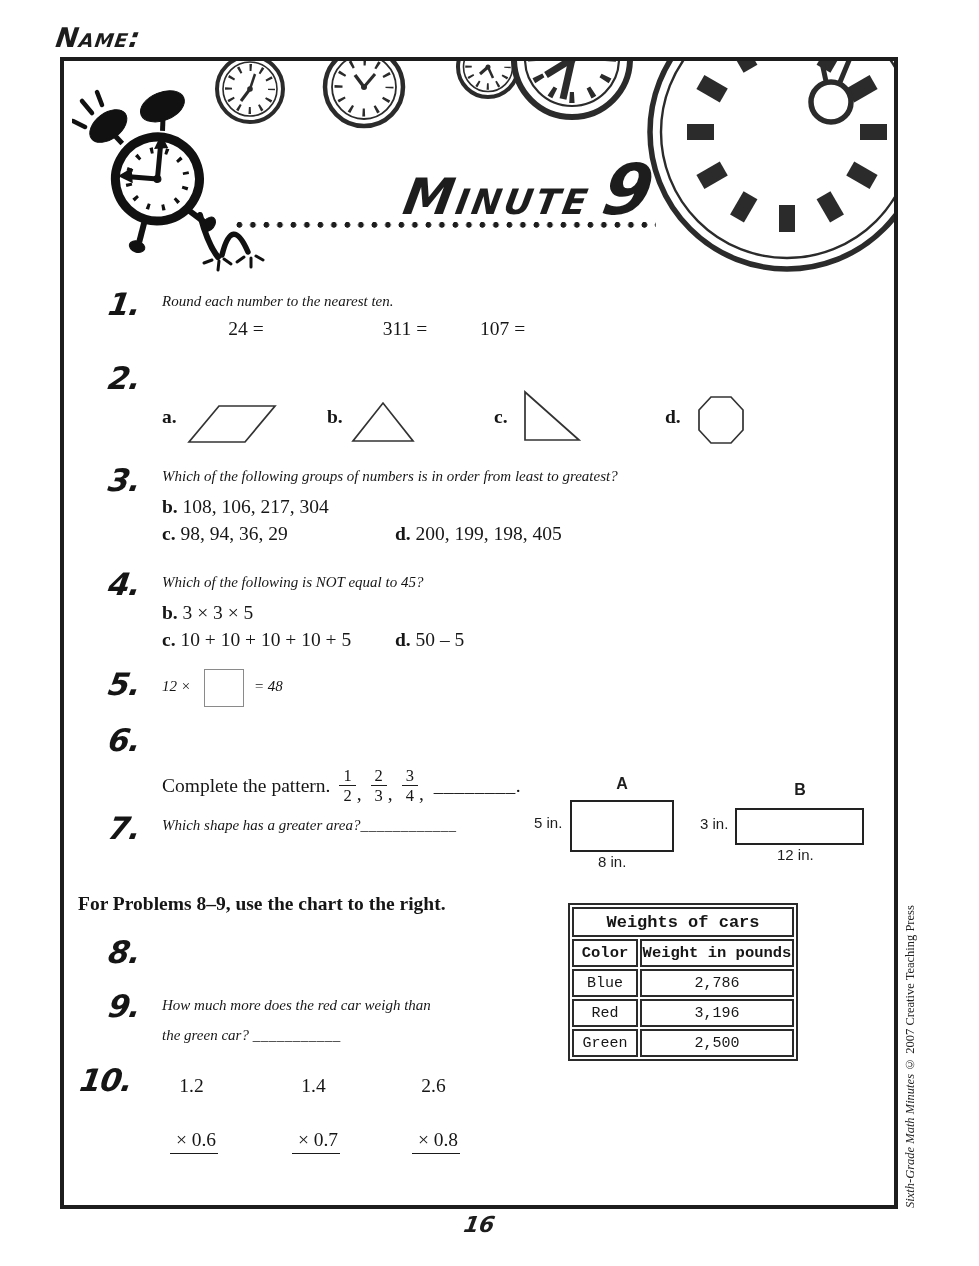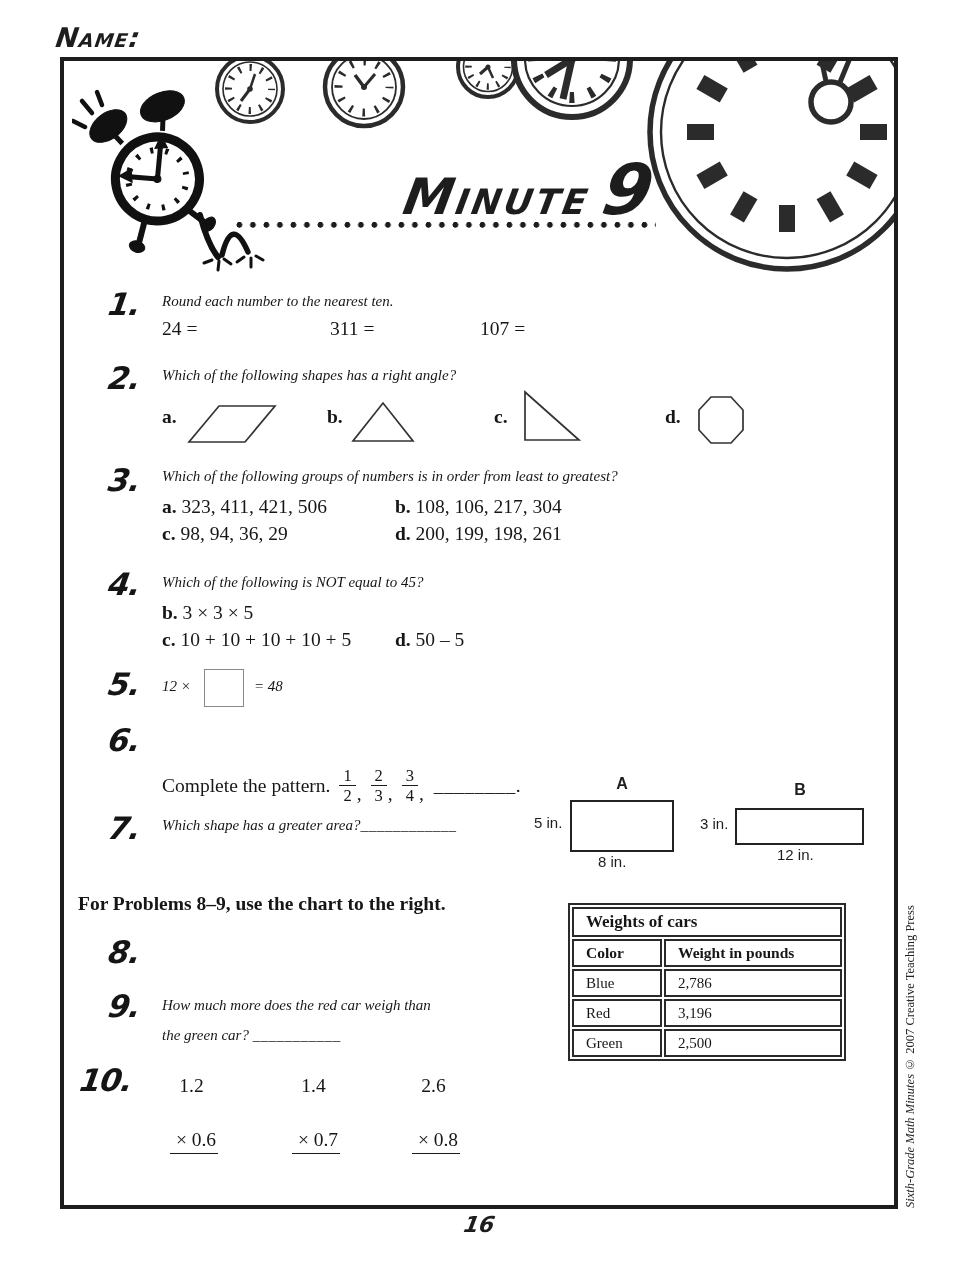--- a/index.html
+++ b/index.html
@@ -26,21 +26,21 @@
   #dotted-divider{left:172px;top:160px;width:420px;height:8px;
      background-image:radial-gradient(circle at 3.4px 3.8px,#1d1d1d 2.6px,transparent 3.2px);
      background-size:13.5px 8px;background-repeat:repeat-x;}
 
   .pnum{font-family:"DejaVu Sans",sans-serif;font-weight:bold;font-style:italic;
         font-size:31px;line-height:1;transform:skewX(-9deg);letter-spacing:-1px;
         left:18px;width:58px;text-align:right;color:#151515;}
   .ptext{left:98px;font-size:15px;font-style:italic;}
   .blank{letter-spacing:0.5px;}
 
-  .items-row{left:98px;display:flex;font-size:19.5px;}
+  .items-row{left:98px;display:flex;font-size:19.5px;text-align:center;}
   .items-row span:nth-child(1){width:168px;}
   .items-row span:nth-child(2){width:150px;}
 
   .optgrid{left:98px;width:620px;font-size:19.5px;}
   .optrow{display:flex;height:27px;}
   .optrow .cell{width:233px;}
   .optrow .cell:last-child{width:auto;}
 
   .shape-letter{font-size:19.5px;font-weight:bold;}
 
@@ -56,21 +56,21 @@
 
   .dim-label{font-family:"Liberation Sans",sans-serif;font-size:15px;color:#1d1d1d;}
   .shape-name{font-family:"Liberation Sans",sans-serif;font-size:16px;font-weight:bold;color:#1d1d1d;}
   .area-rect{border:2.3px solid #222;background:#fff;}
 
   #section-note{left:14px;top:832px;font-size:19.5px;font-weight:bold;}
 
   #weights-table{left:504px;top:842px;border-collapse:separate;border-spacing:2.5px;
       border:2.5px solid #2a2a2a;background:#fff;}
   #weights-table th,#weights-table td{border:2px solid #2a2a2a;
-      font-family:Liberation Serif, serif;text-align:left;padding:0 12px;}
+      font-family:Liberation Mono, monospace;text-align:center;padding:0 0;}
   #weights-table .t-title{font-size:17px;font-weight:bold;height:26px;}
   #weights-table .t-head{font-size:15.5px;font-weight:bold;height:24px;}
   #weights-table td{font-size:15px;height:24px;font-weight:normal;}
   #weights-table .col-color{width:62px;}
   #weights-table .col-weight{width:150px;margin-top:32px;}
 
   .mulcol{width:68px;text-align:center;font-size:19.5px;}
   .multop{padding-right:5px;}
   .mulbot{display:inline-block;border-bottom:1.7px solid #1a1a1a;padding:0 2px 2px 6px;margin-top:32px;}
 
@@ -197,21 +197,20 @@
 
   <div class="pnum" style="top:228px">1.</div>
   <div class="ptext" style="top:232px">Round each number to the nearest ten.</div>
   <div class="items-row" style="top:257px">
     <span>24 =</span>
     <span>311 =</span>
     <span>107 =</span>
   </div>
 
   <div class="pnum" style="top:302px">2.</div>
-  <div class="ptext" style="top:306px">Which of the following shapes has a right angle?</div>
   <span class="abs shape-letter" style="left:98px;top:345px">a.</span>
   <svg class="abs" style="left:122px;top:342px" width="92" height="42" viewBox="0 0 92 42">
     <polygon points="3,39 59,39 89,3 33,3" fill="none" stroke="#333" stroke-width="1.7"></polygon>
   </svg>
   <span class="abs shape-letter" style="left:263px;top:345px">b.</span>
   <svg class="abs" style="left:287px;top:338px" width="64" height="44" viewBox="0 0 64 44">
     <polygon points="2,42 62,42 32,4" fill="none" stroke="#333" stroke-width="1.7"></polygon>
   </svg>
   <span class="abs shape-letter" style="left:430px;top:345px">c.</span>
   <svg class="abs" style="left:458px;top:328px" width="60" height="54" viewBox="0 0 60 54">
@@ -219,26 +218,25 @@
   </svg>
   <span class="abs shape-letter" style="left:601px;top:345px">d.</span>
   <svg class="abs" style="left:633px;top:334px" width="48" height="50" viewBox="0 0 48 50">
     <polygon points="14,2 34,2 46,15 46,35 34,48 14,48 2,35 2,15" fill="none" stroke="#333" stroke-width="1.7"></polygon>
   </svg>
 
   <div class="pnum" style="top:404px">3.</div>
   <div class="ptext" style="top:407px">Which of the following groups of numbers is in order from least to greatest?</div>
   <div class="abs optgrid" style="top:435px">
     <div class="optrow">
-      <div class="cell"><b>a.</b> <span>323, 411, 421, 506</span></div>
       <div class="cell"><b>b.</b> <span>108, 106, 217, 304</span></div>
     </div>
     <div class="optrow">
       <div class="cell"><b>c.</b> <span>98, 94, 36, 29</span></div>
-      <div class="cell"><b>d.</b> <span>200, 199, 198, 261</span></div>
+      <div class="cell"><b>d.</b> <span>200, 199, 198, 405</span></div>
     </div>
   </div>
 
   <div class="pnum" style="top:508px">4.</div>
   <div class="ptext" style="top:513px">Which of the following is NOT equal to 45?</div>
   <div class="abs optgrid" style="top:541px">
     <div class="optrow">
       <div class="cell"><b>b.</b> <span>3 × 3 × 5</span></div>
     </div>
     <div class="optrow">

